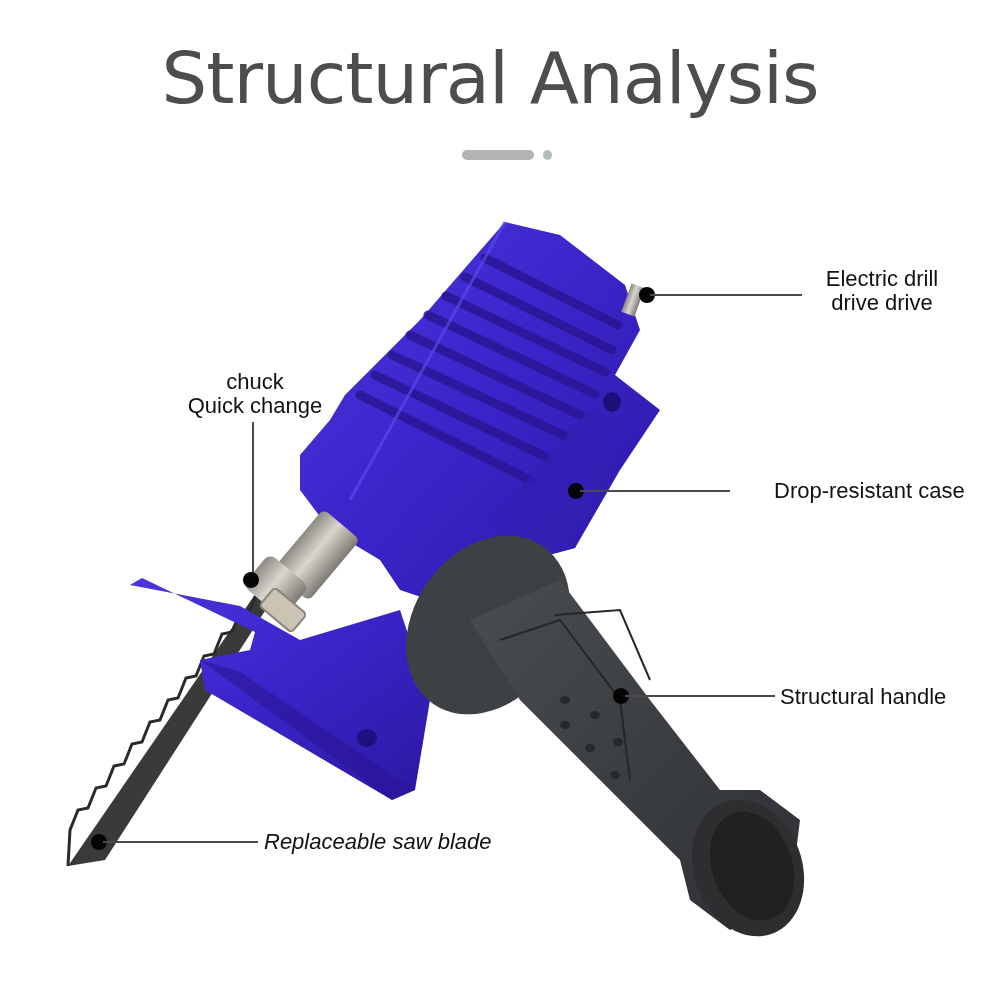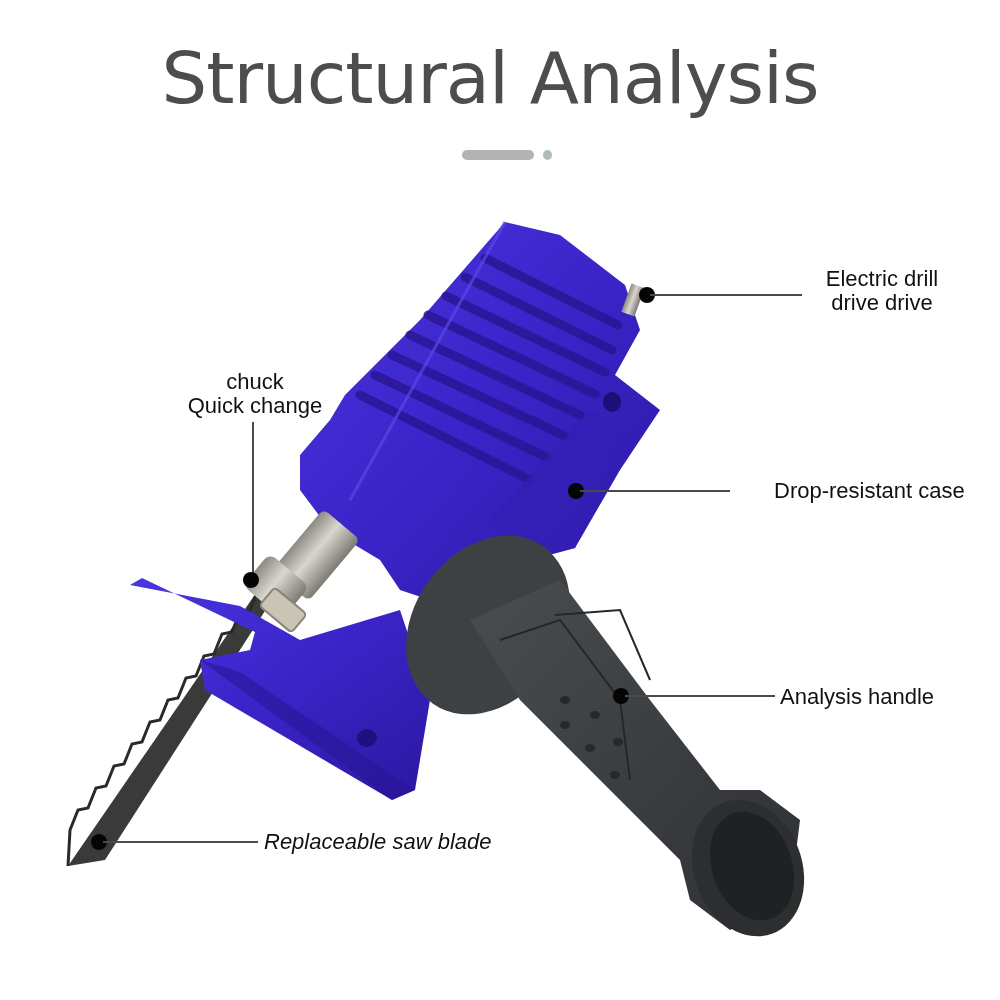--- a/index.html
+++ b/index.html
@@ -119,20 +119,20 @@
 
 <div>
   <div class="dot" style="left:568px;top:483px;"></div>
   <div class="line" style="left:580px;top:490px;width:150px;height:2px;"></div>
   <div class="label" style="left:744px;top:479px;margin-left:30px;">Drop-resistant case</div>
 </div>
 
 <div>
   <div class="dot" style="left:613px;top:688px;"></div>
   <div class="line" style="left:625px;top:695px;width:150px;height:2px;"></div>
-  <div class="label" style="left:780px;top:685px;">Analysis handle</div>
+  <div class="label" style="left:780px;top:685px;">Structural handle</div>
 </div>
 
 <div>
   <div class="dot" style="left:91px;top:834px;"></div>
   <div class="line" style="left:103px;top:841px;width:155px;height:2px;"></div>
   <div class="label" style="left:264px;top:830px;font-style:italic;">Replaceable saw blade</div>
 </div>
 
 </body></html>

